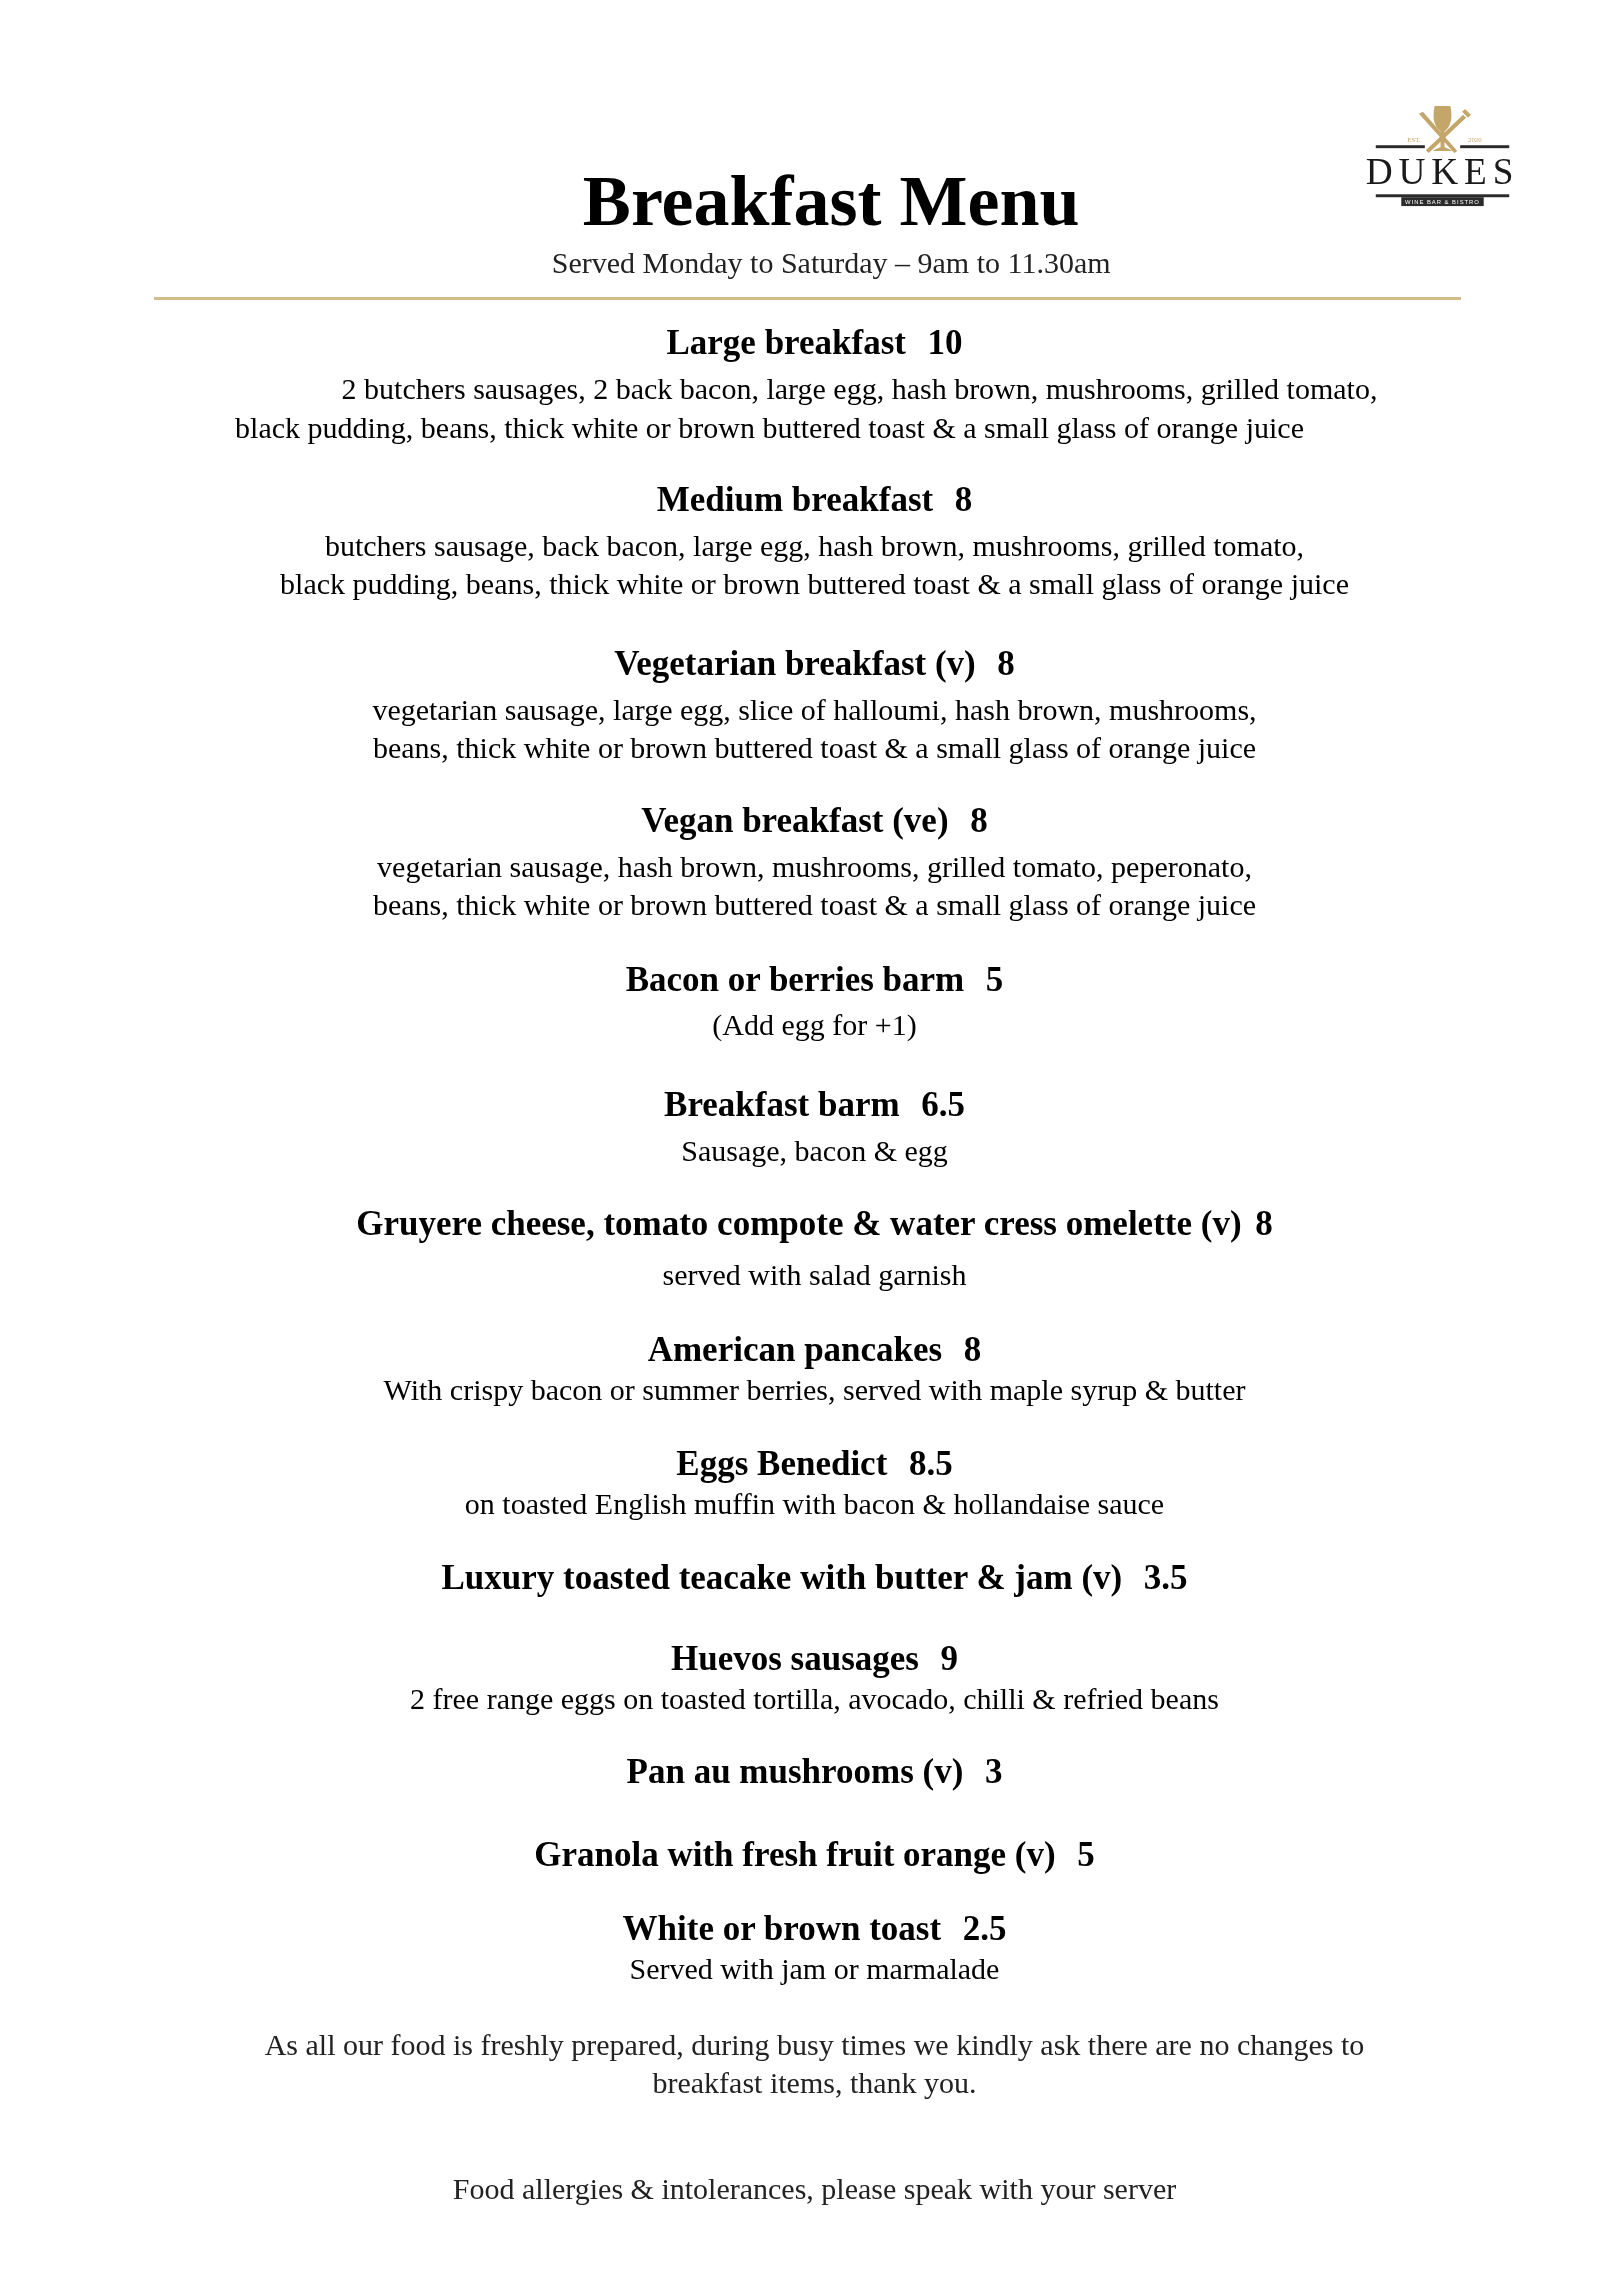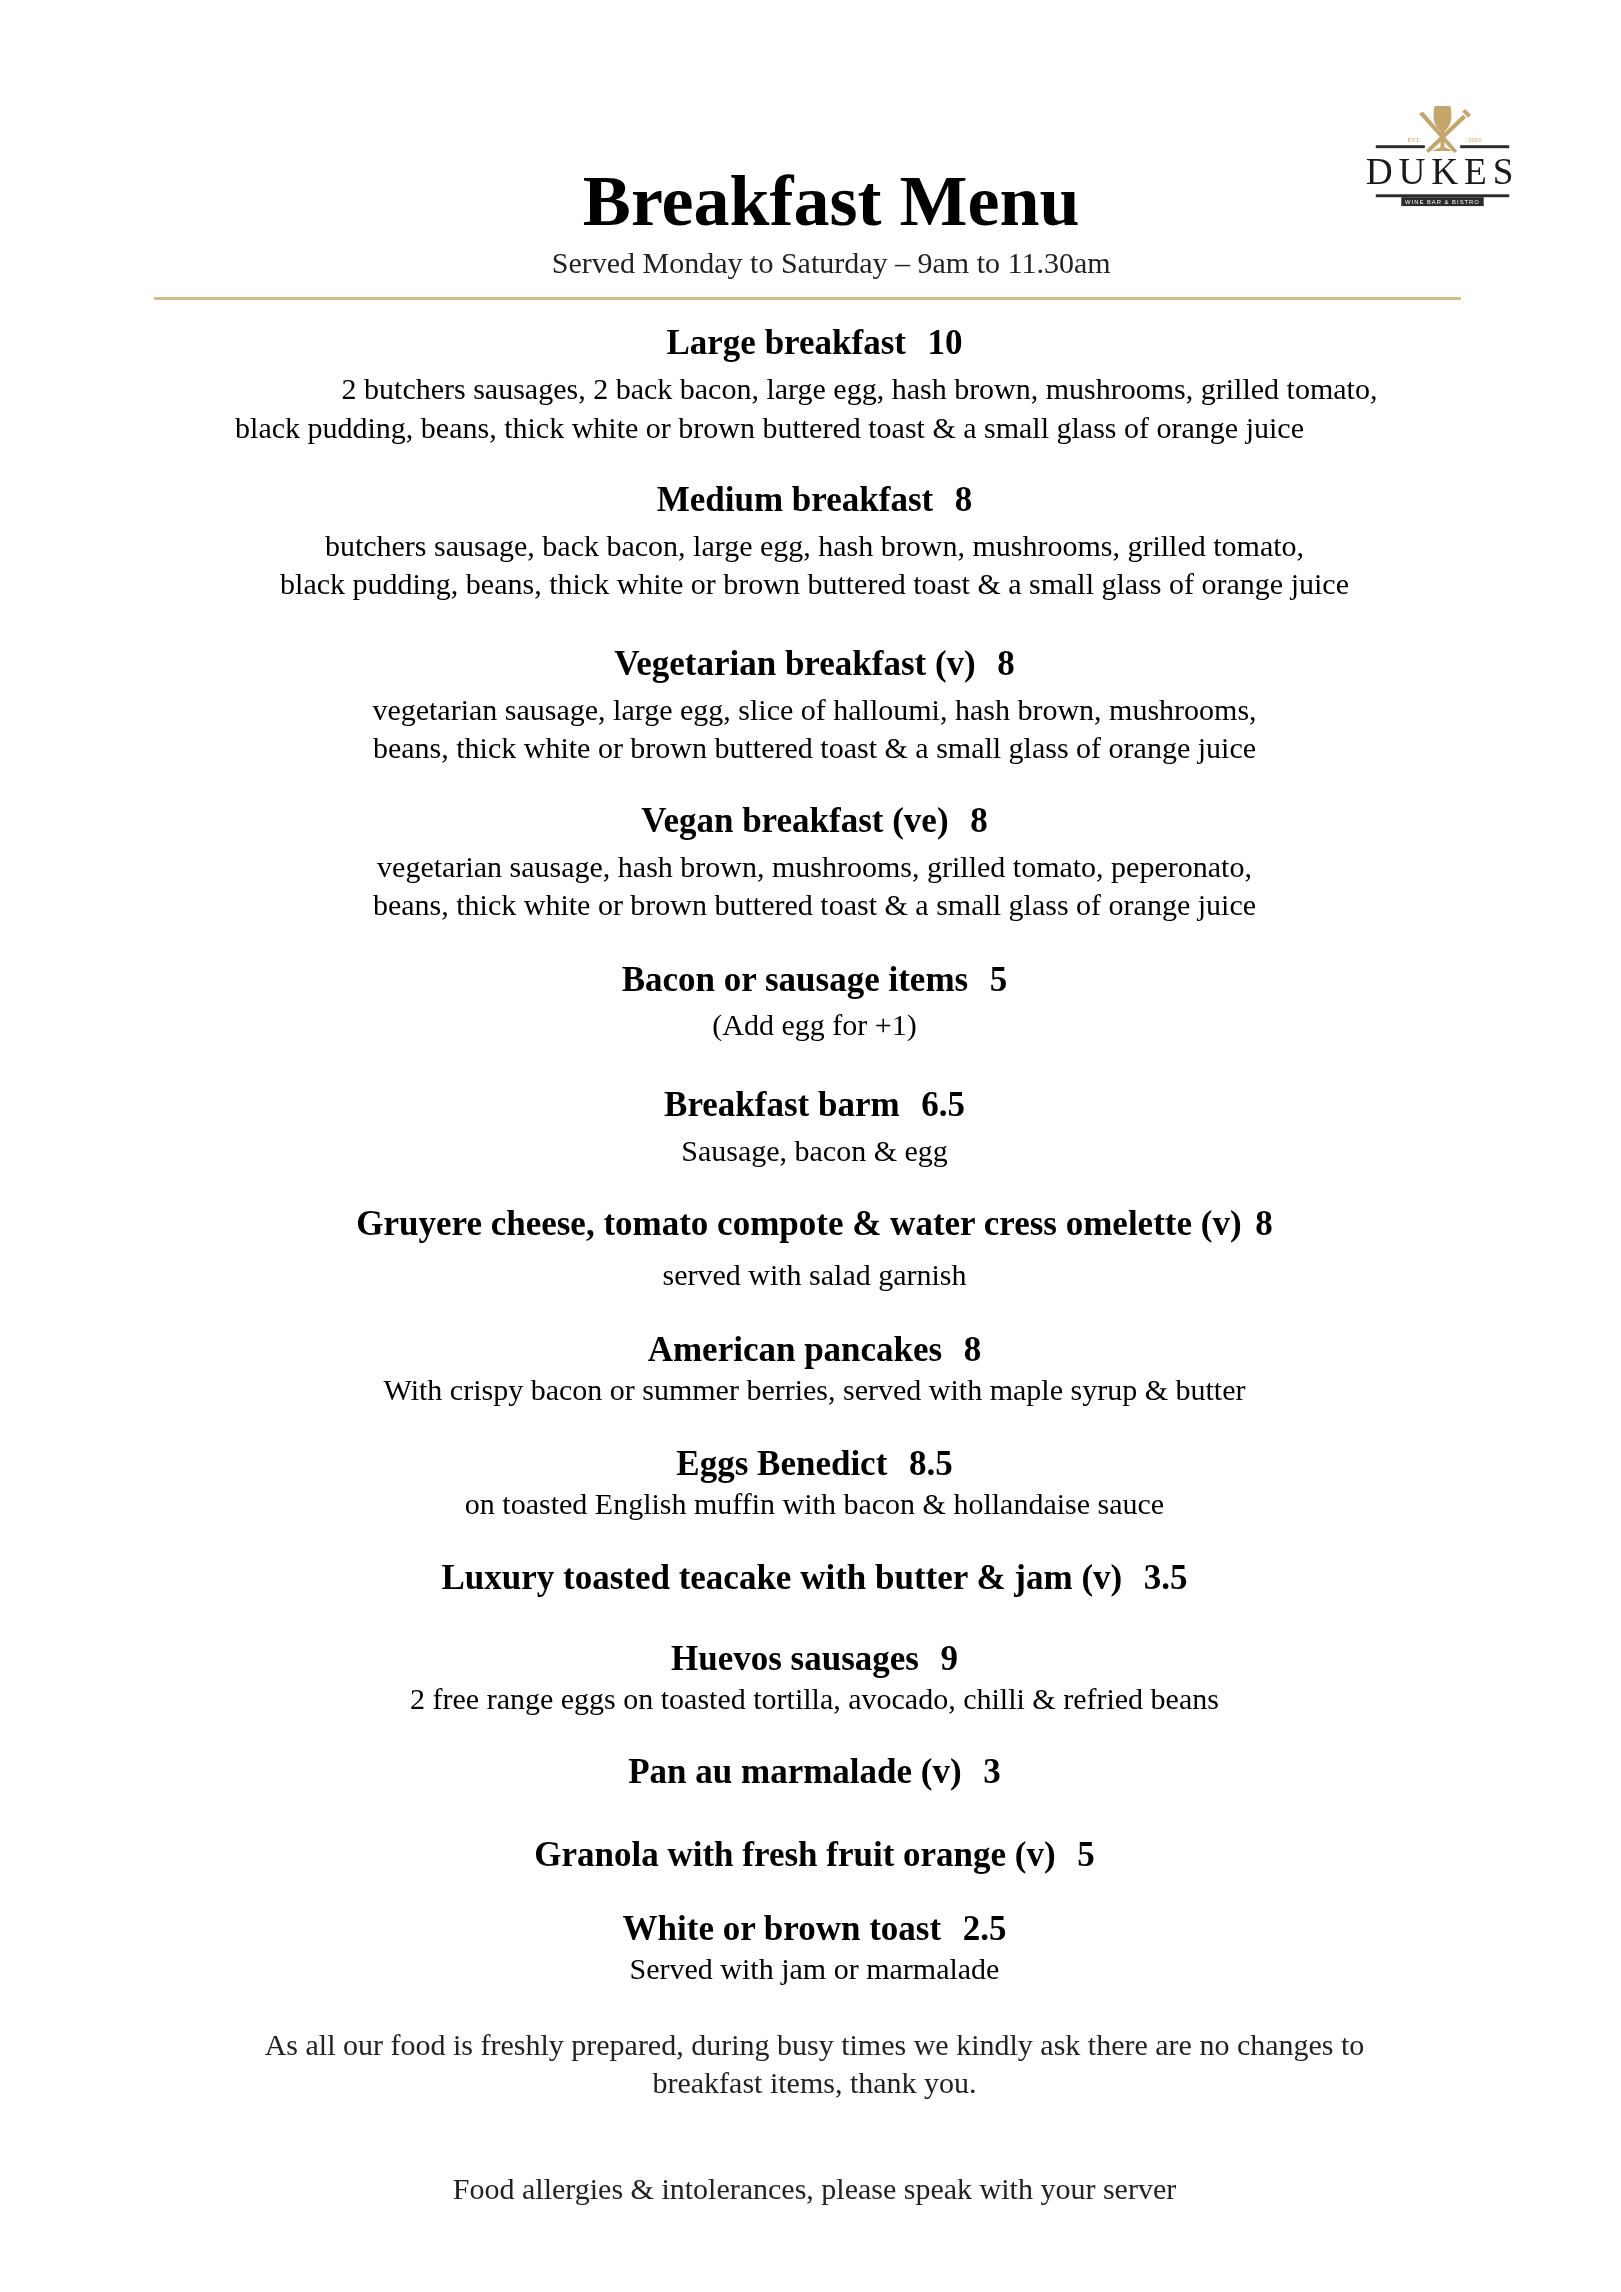--- a/index.html
+++ b/index.html
@@ -65,21 +65,21 @@
     <div class="center-row desc" style="top:733px;">beans, thick white or brown buttered toast &amp; a small glass of orange juice</div>
   </div>
 
   <div>
     <div class="center-row item-title" style="top:803px;"><span>Vegan breakfast (ve)</span><span class="price">8</span></div>
     <div class="center-row desc" style="top:852px;">vegetarian sausage, hash brown, mushrooms, grilled tomato, peperonato,</div>
     <div class="center-row desc" style="top:890px;">beans, thick white or brown buttered toast &amp; a small glass of orange juice</div>
   </div>
 
   <div>
-    <div class="center-row item-title" style="top:962px;"><span>Bacon or sausage items</span><span class="price">5</span></div>
+    <div class="center-row item-title" style="top:962px;"><span>Bacon or berries barm</span><span class="price">5</span></div>
     <div class="center-row desc" style="top:1010px;">(Add egg for +1)</div>
   </div>
 
   <div>
     <div class="center-row item-title" style="top:1087px;"><span>Breakfast barm</span><span class="price">6.5</span></div>
     <div class="center-row desc" style="top:1136px;">Sausage, bacon &amp; egg</div>
   </div>
 
   <div>
     <div class="center-row item-title" style="top:1206px;"><span>Gruyere cheese, tomato compote &amp; water cress omelette (v)</span><span class="price" style="margin-left:13.7px;">8</span></div>
@@ -99,21 +99,21 @@
   <div>
     <div class="center-row item-title" style="top:1560px;"><span>Luxury toasted teacake with butter &amp; jam (v)</span><span class="price">3.5</span></div>
   </div>
 
   <div>
     <div class="center-row item-title" style="top:1641px;"><span>Huevos sausages</span><span class="price">9</span></div>
     <div class="center-row desc" style="top:1684px;">2 free range eggs on toasted tortilla, avocado, chilli &amp; refried beans</div>
   </div>
 
   <div>
-    <div class="center-row item-title" style="top:1754px;"><span>Pan au marmalade (v)</span><span class="price">3</span></div>
+    <div class="center-row item-title" style="top:1754px;"><span>Pan au mushrooms (v)</span><span class="price">3</span></div>
   </div>
 
   <div>
     <div class="center-row item-title" style="top:1837px;"><span>Granola with fresh fruit orange (v)</span><span class="price">5</span></div>
   </div>
 
   <div>
     <div class="center-row item-title" style="top:1911px;"><span>White or brown toast</span><span class="price">2.5</span></div>
     <div class="center-row desc" style="top:1954px;">Served with jam or marmalade</div>
   </div>

